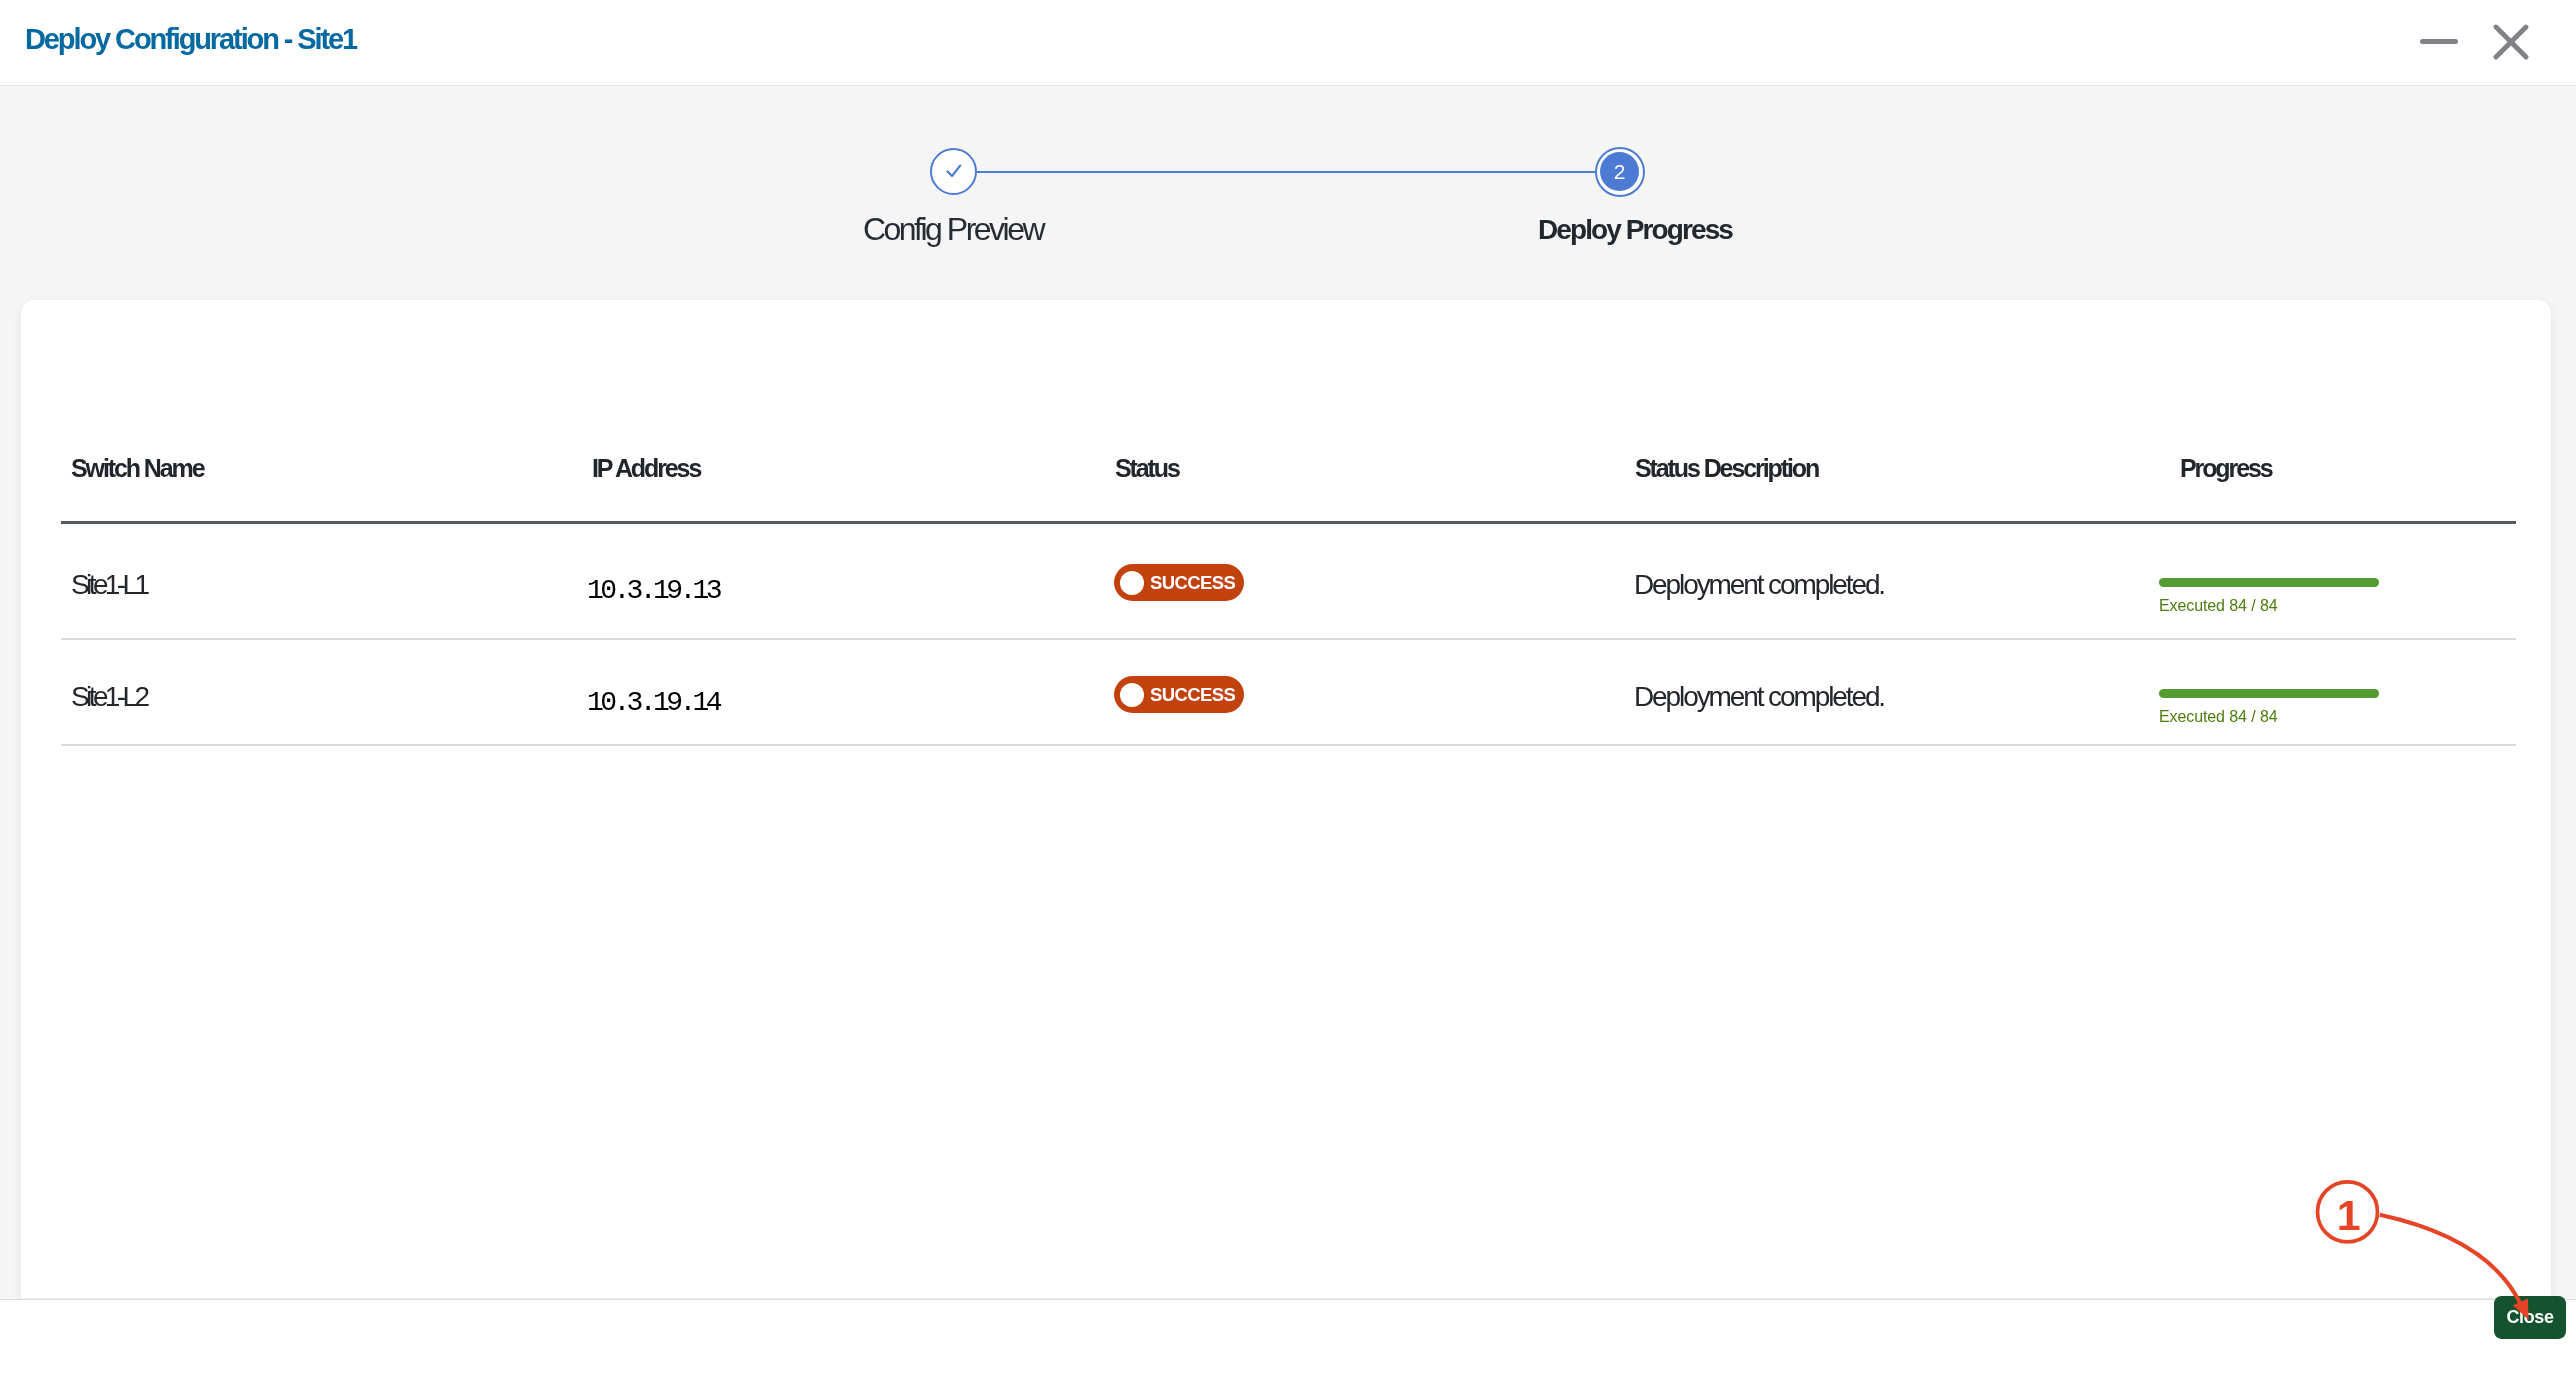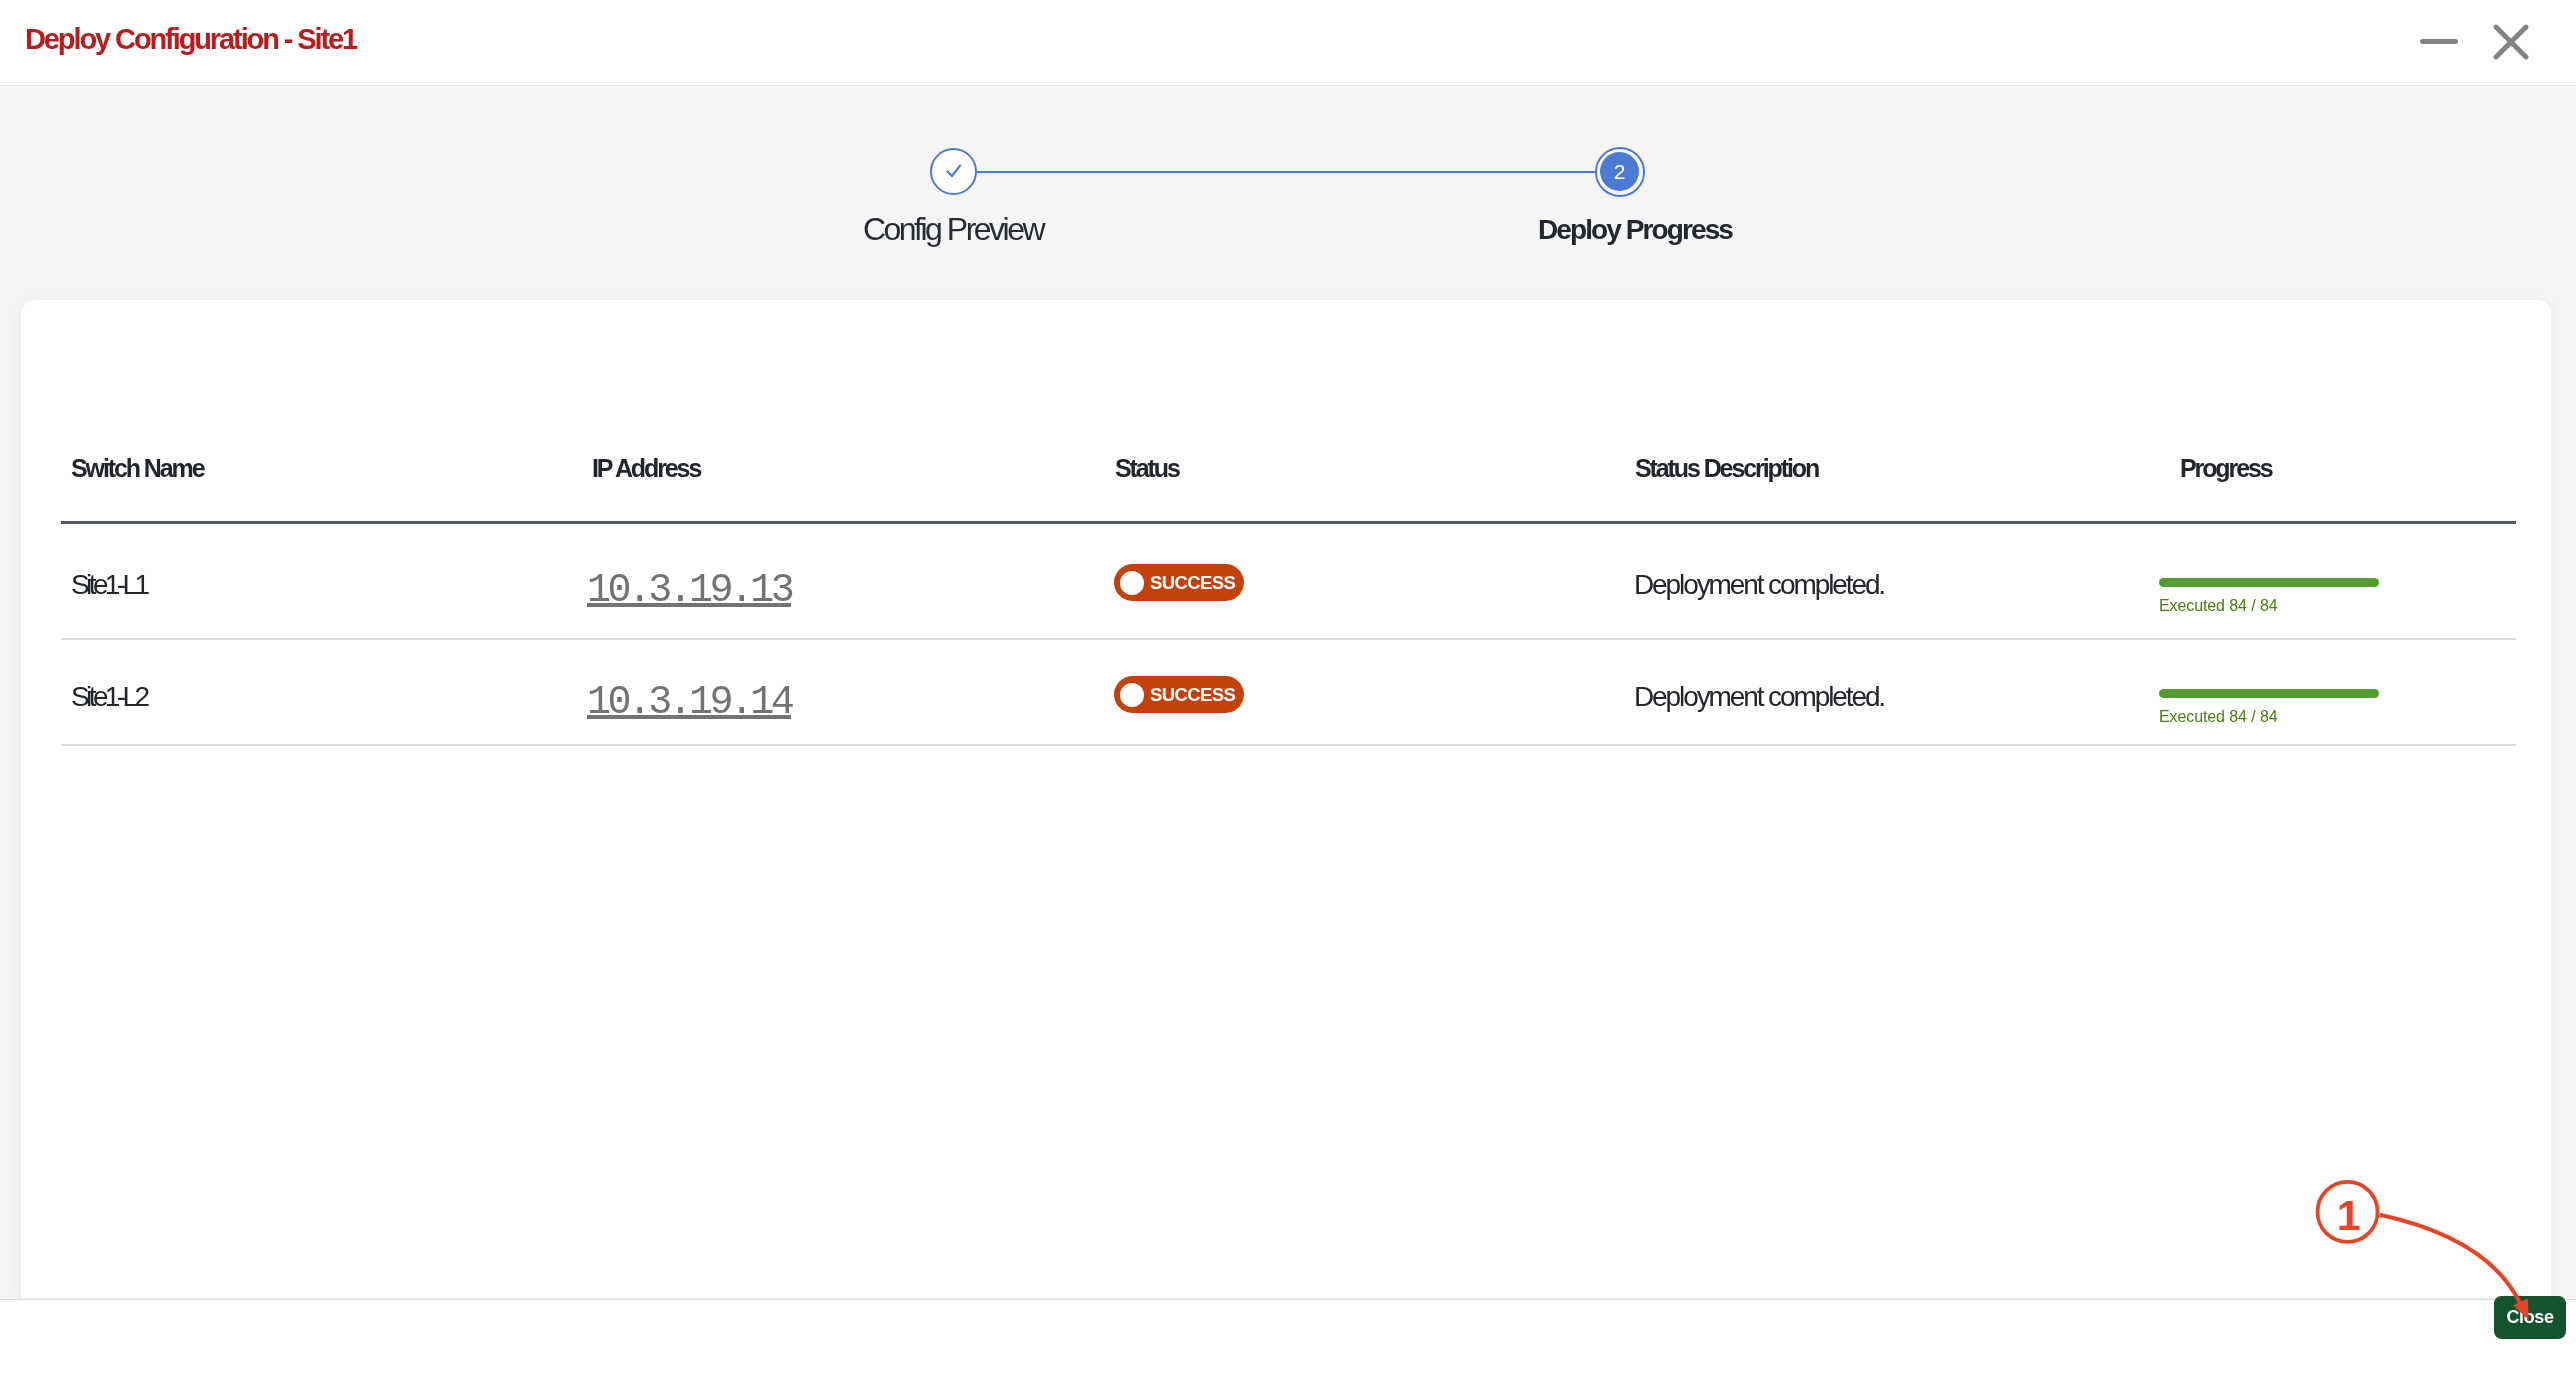--- a/index.html
+++ b/index.html
@@ -2,21 +2,21 @@
 <html style="font-size:12px"><head>
 <meta charset="utf-8">
 <style>
   * { margin:0; padding:0; box-sizing:border-box; }
   html,body { width:2576px; height:1375px; overflow:hidden; }
   body { font-family:"Liberation Sans", sans-serif; background:#f5f5f6; position:relative; }
   .abs { position:absolute; }
 
   
   #hdr { left:0; top:0; width:2576px; height:86px; background:#ffffff; border-bottom:1.5px solid #e4e4e6; }
-  #title { left:25px; top:17px; font-size:29px; font-weight:bold; color:#b91c1c; letter-spacing:-2.1px; line-height:44px; }
+  #title { left:25px; top:17px; font-size:29px; font-weight:bold; color:#0369a1; letter-spacing:-2.1px; line-height:44px; }
   #minbar { left:2420px; top:39px; width:38px; height:5.2px; border-radius:3px; background:#818186; }
 
   
   .stepline { top:171px; height:2.2px; background:#4d7bd4; }
   #c1 { left:930px; top:148px; width:47px; height:47px; border:2.2px solid #4d7bd4; border-radius:50%; background:#fff; }
   #c2o { left:1595px; top:147px; width:50px; height:50px; border:2.2px solid #4d7bd4; border-radius:50%; background:#fff; }
   #c2i { left:3px; top:3px; width:39px; height:39px; border-radius:50%; background:#4d7bd4; position:absolute;
          color:#fff; font-size:21px; text-align:center; line-height:39px; }
   #lbl1 { left:805px; top:213px; width:296px; text-align:center; font-size:32px; color:#272c33; letter-spacing:-2.5px; line-height:33px;}
   #lbl2 { left:1472px; top:213px; width:326px; text-align:center; font-size:28px; font-weight:bold; color:#23272e; letter-spacing:-1.9px; line-height:33px;}
@@ -26,21 +26,21 @@
           box-shadow:0 3px 10.4px rgba(0,0,0,0.07); }
   #filter { position:absolute; left:39px; top:37px; width:2453px; height:64px; border:1.5px solid #e1e3e8; border-radius:9px;
             font-family:"Liberation Sans",sans-serif; font-size:24.4px; color:#444; padding:0 0 0 19px; outline:none; background:#fff;}
   #filter::placeholder { color:#77777c; letter-spacing:-1.9px; }
 
   .th { position:absolute; font-size:25px; font-weight:bold; color:#22262c; letter-spacing:-2.1px; line-height:30px; top:153px; }
   #hline { position:absolute; left:40px; top:221px; width:2455px; height:3px; background:#54585f; }
   .rowline { position:absolute; left:40px; width:2455px; height:1.5px; background:#d9d9db; }
 
   .td { position:absolute; font-size:28px; color:#23262b; letter-spacing:-2.1px; line-height:33px; }
-  .ip { position:absolute; font-family:"Liberation Mono", monospace; font-size:40px; color:#737373; letter-spacing:-3.6px; line-height:33px;text-decoration:underline; }
+  .ip { position:absolute; font-family:"Liberation Mono", monospace; font-size:28px; color:#000000; letter-spacing:-3.6px; line-height:33px; }
 
   .badge { position:absolute; left:1093px; width:130px; height:37px; border-radius:18.5px; background:#c2410c; }
   .badge .dot { position:absolute; left:6px; top:6.7px; width:24px; height:24px; border-radius:50%; background:#fff; }
   .badge .bt { position:absolute; left:36px; top:0; width:89px; height:37px; line-height:37px; color:#fff;
                font-size:18.5px; font-weight:bold; letter-spacing:-0.6px; }
 
   .pbar { position:absolute; left:2138px; width:220px; height:9px; border-radius:4.4px; background:#549b32; }
   .ptxt { position:absolute; left:2138px; font-size:16px; color:#4d7c0f; letter-spacing:-0.1px; line-height:27px; }
 
   

